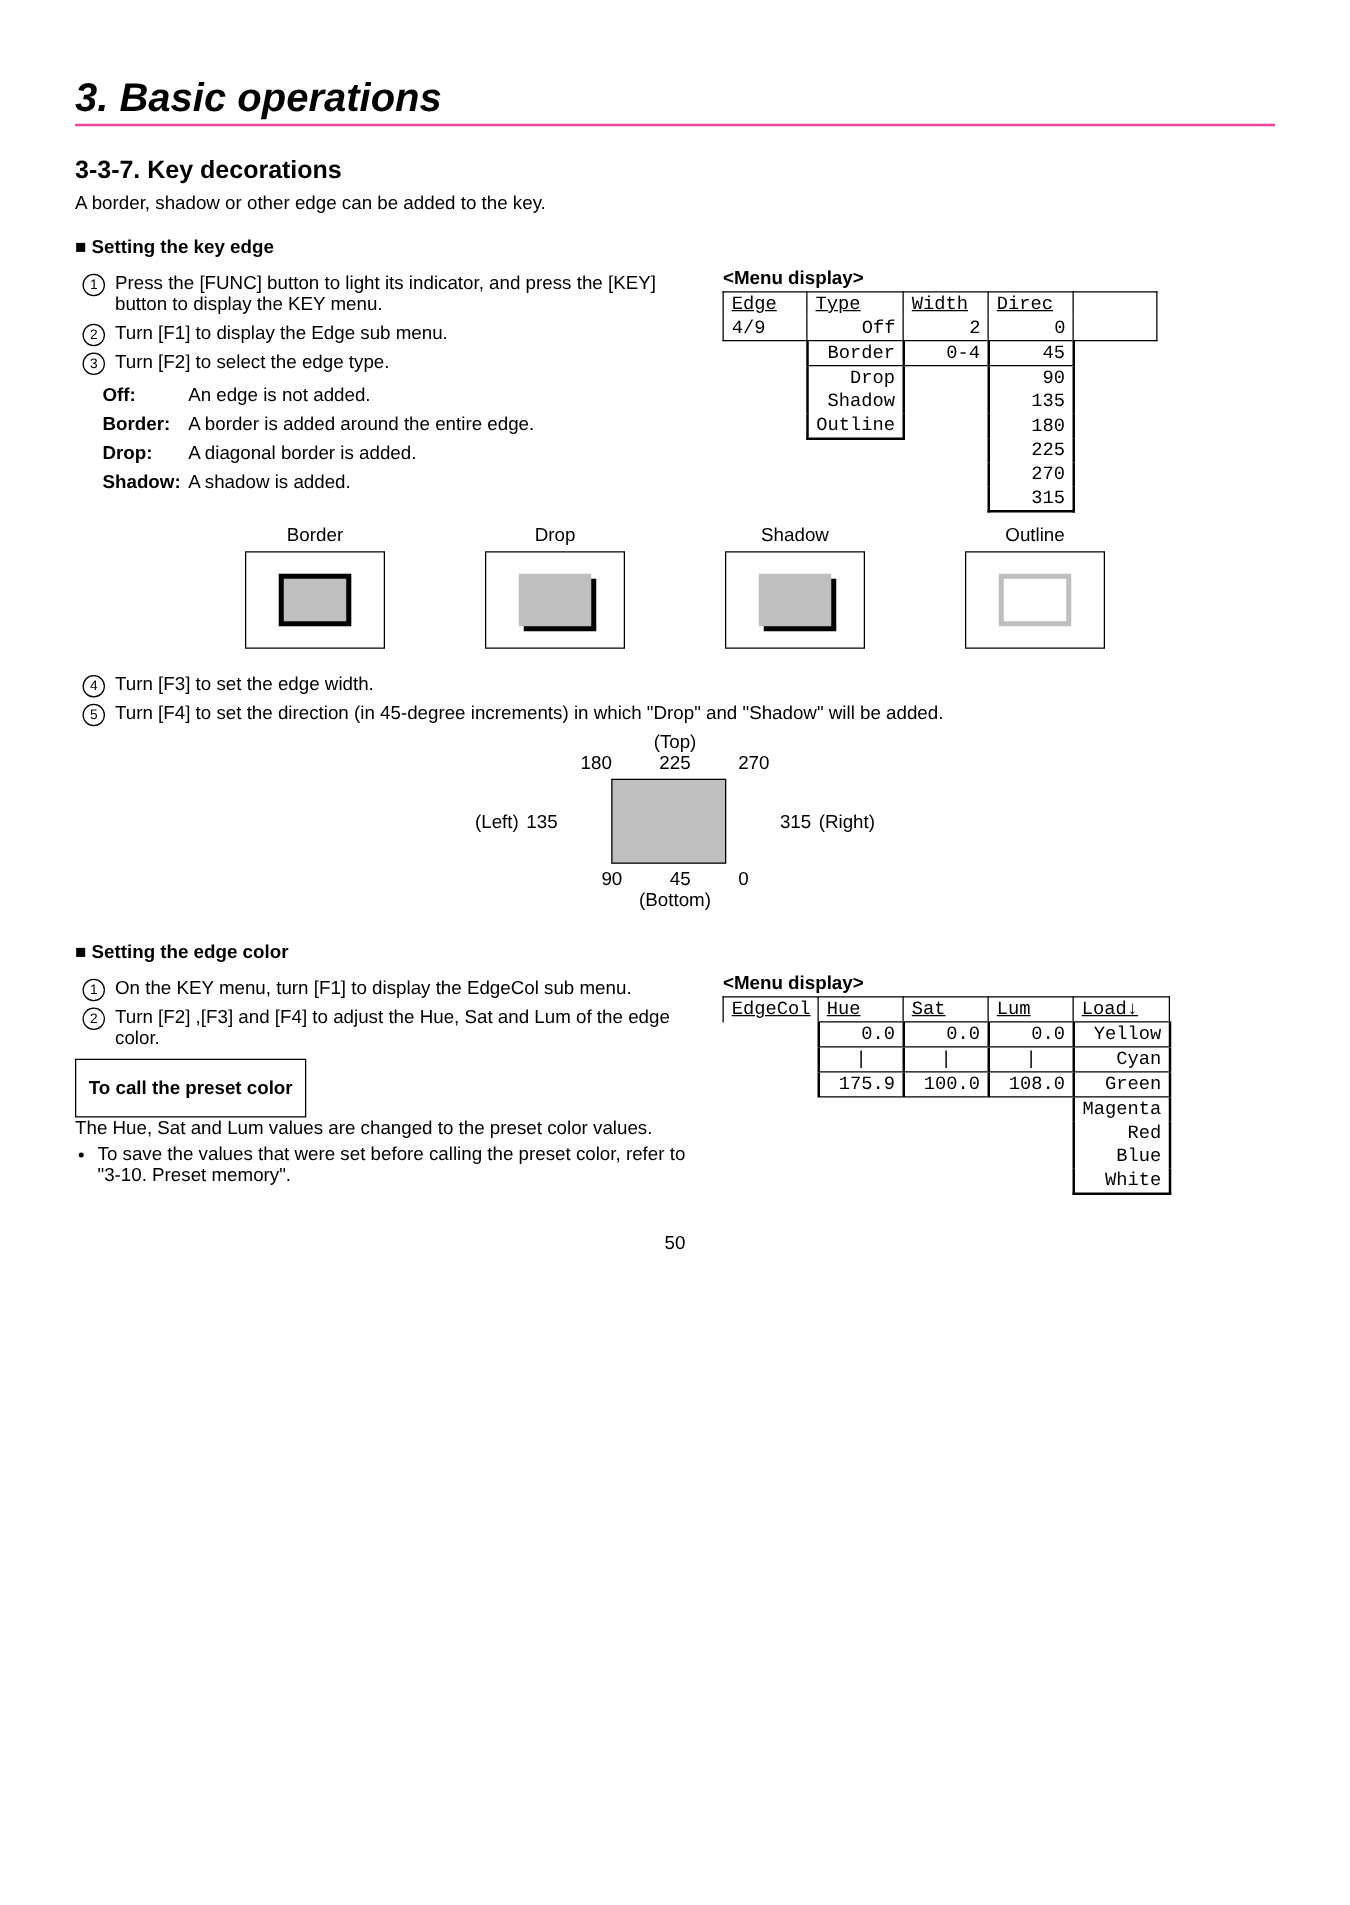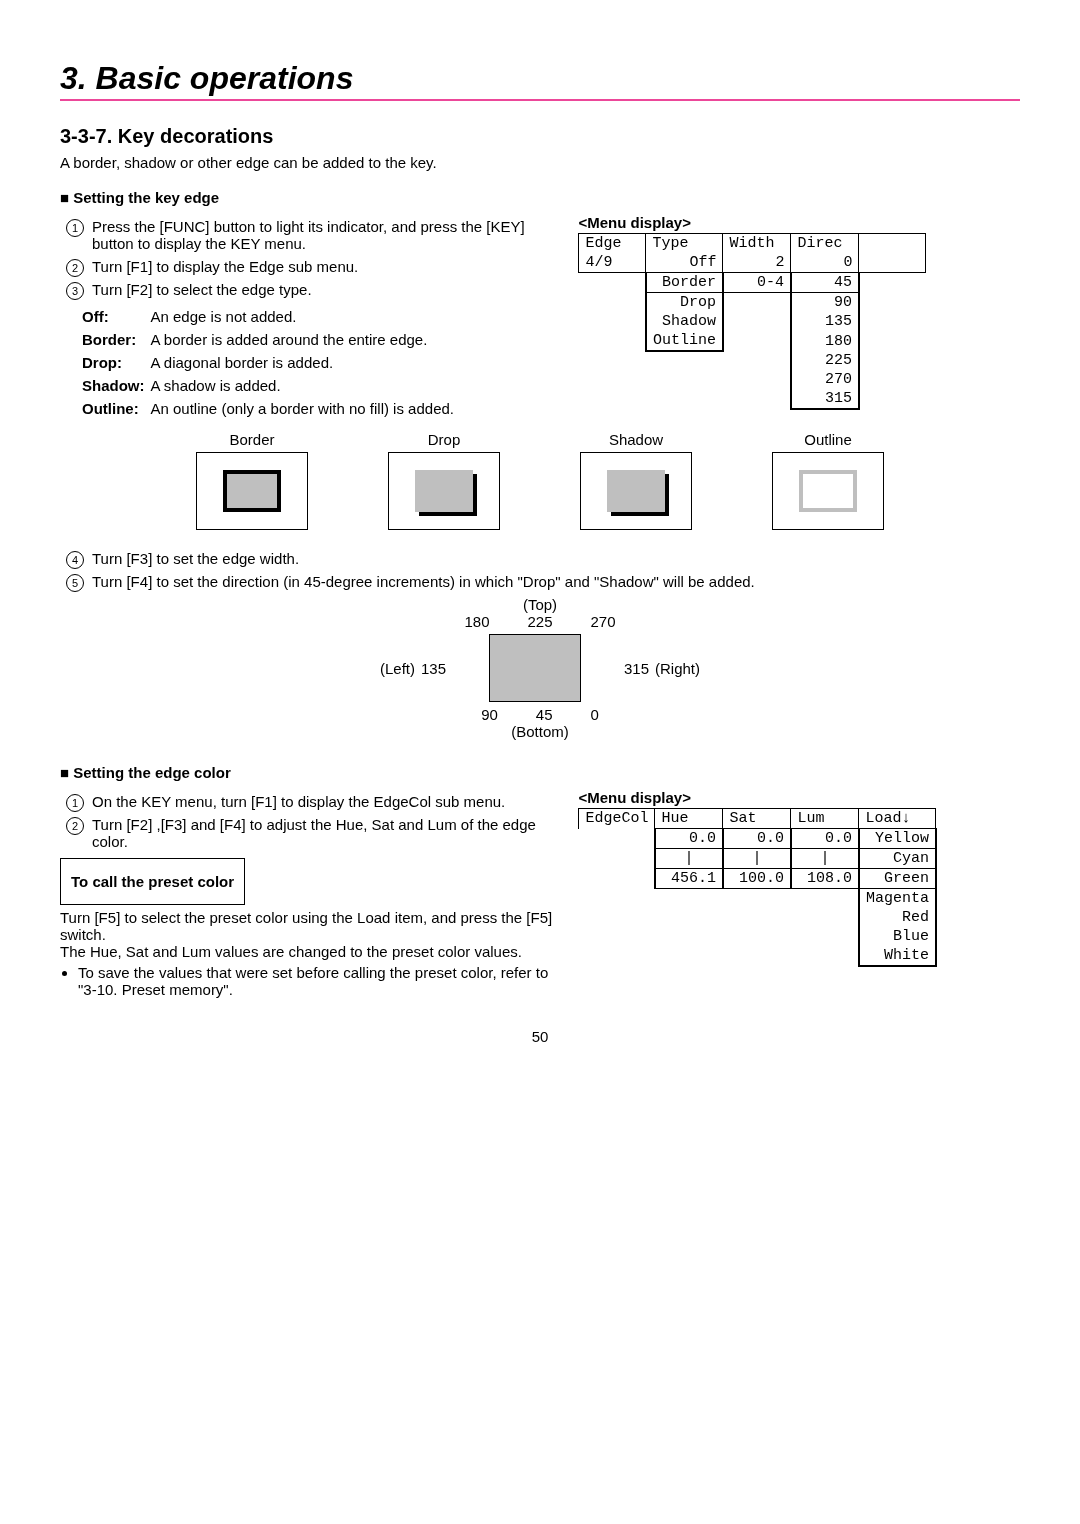--- a/index.html
+++ b/index.html
@@ -73,21 +73,21 @@
     border-collapse: collapse;
   }
   .menu td {
     border-left: 1px solid #000;
     border-right: 1px solid #000;
     padding: 1px 6px;
     text-align: right;
     min-width: 54px;
   }
   .menu td:first-child { text-align: left; }
-  .menu td.lbl { text-align: left; }
+  .menu td.lbl { text-align: left; text-decoration: underline; }
   .menu tr.hdr td { border-top: 1px solid #000; text-align: left; }
   .menu tr.val td { border-bottom: 1px solid #000; }
   .menu tr.range td {
     border-top: 1px solid #000;
     border-bottom: 1px solid #000;
     border-left: 2px solid #000;
     border-right: 2px solid #000;
   }
   .menu td.empty { min-width: 30px; }
   .menu tr.opt td { border-left: none; border-right: none; border-bottom: none; }
@@ -197,24 +197,20 @@
             <td class="k">Border:</td>
             <td>A border is added around the entire edge.</td>
           </tr>
       <tr>
             <td class="k">Drop:</td>
             <td>A diagonal border is added.</td>
           </tr>
       <tr>
             <td class="k">Shadow:</td>
             <td>A shadow is added.</td>
-          </tr>
-      <tr>
-            <td class="k">Outline:</td>
-            <td>An outline (only a border with no fill) is added.</td>
           </tr>
     </tbody>
       </table>
   </div>
   <div class="right-col">
     <div class="menu-label">&lt;Menu display&gt;</div>
     <table class="menu">
       <tbody>
           <tr class="hdr">
         <td class="lbl">Edge</td>
@@ -342,21 +338,20 @@
 
 <div class="sub-head">Setting the edge color</div>
 
 <div class="two-col">
   <div class="left-col">
     <div class="steps">
       <div class="step"><span class="num">1</span><span>On the KEY menu, turn [F1] to display the EdgeCol sub menu.</span></div>
       <div class="step"><span class="num">2</span><span>Turn [F2] ,[F3] and [F4] to adjust the Hue, Sat and Lum of the edge color.</span></div>
     </div>
     <div class="box-note">To call the preset color</div>
-    <div style="margin-top:4px">Turn [F5] to select the preset color using the Load item, and press the [F5] switch.</div>
     <div>The Hue, Sat and Lum values are changed to the preset color values.</div>
     <ul style="margin:4px 0 0 18px; padding:0">
       <li>To save the values that were set before calling the preset color, refer to "3-10. Preset memory".</li>
     </ul>
   </div>
   <div class="right-col">
     <div class="menu-label">&lt;Menu display&gt;</div>
     <table class="menu">
       <tbody>
           <tr class="hdr">
@@ -375,21 +370,21 @@
       </tr>
       <tr class="range">
         <td style="border:none"></td>
         <td style="text-align:center">|</td>
         <td style="text-align:center">|</td>
         <td style="text-align:center">|</td>
         <td>Cyan</td>
       </tr>
       <tr class="range">
         <td style="border:none"></td>
-        <td>456.1</td>
+        <td>175.9</td>
         <td>100.0</td>
         <td>108.0</td>
         <td>Green</td>
       </tr>
       <tr class="opt">
             <td></td>
             <td></td>
             <td></td>
             <td></td>
             <td class="col">Magenta</td>

